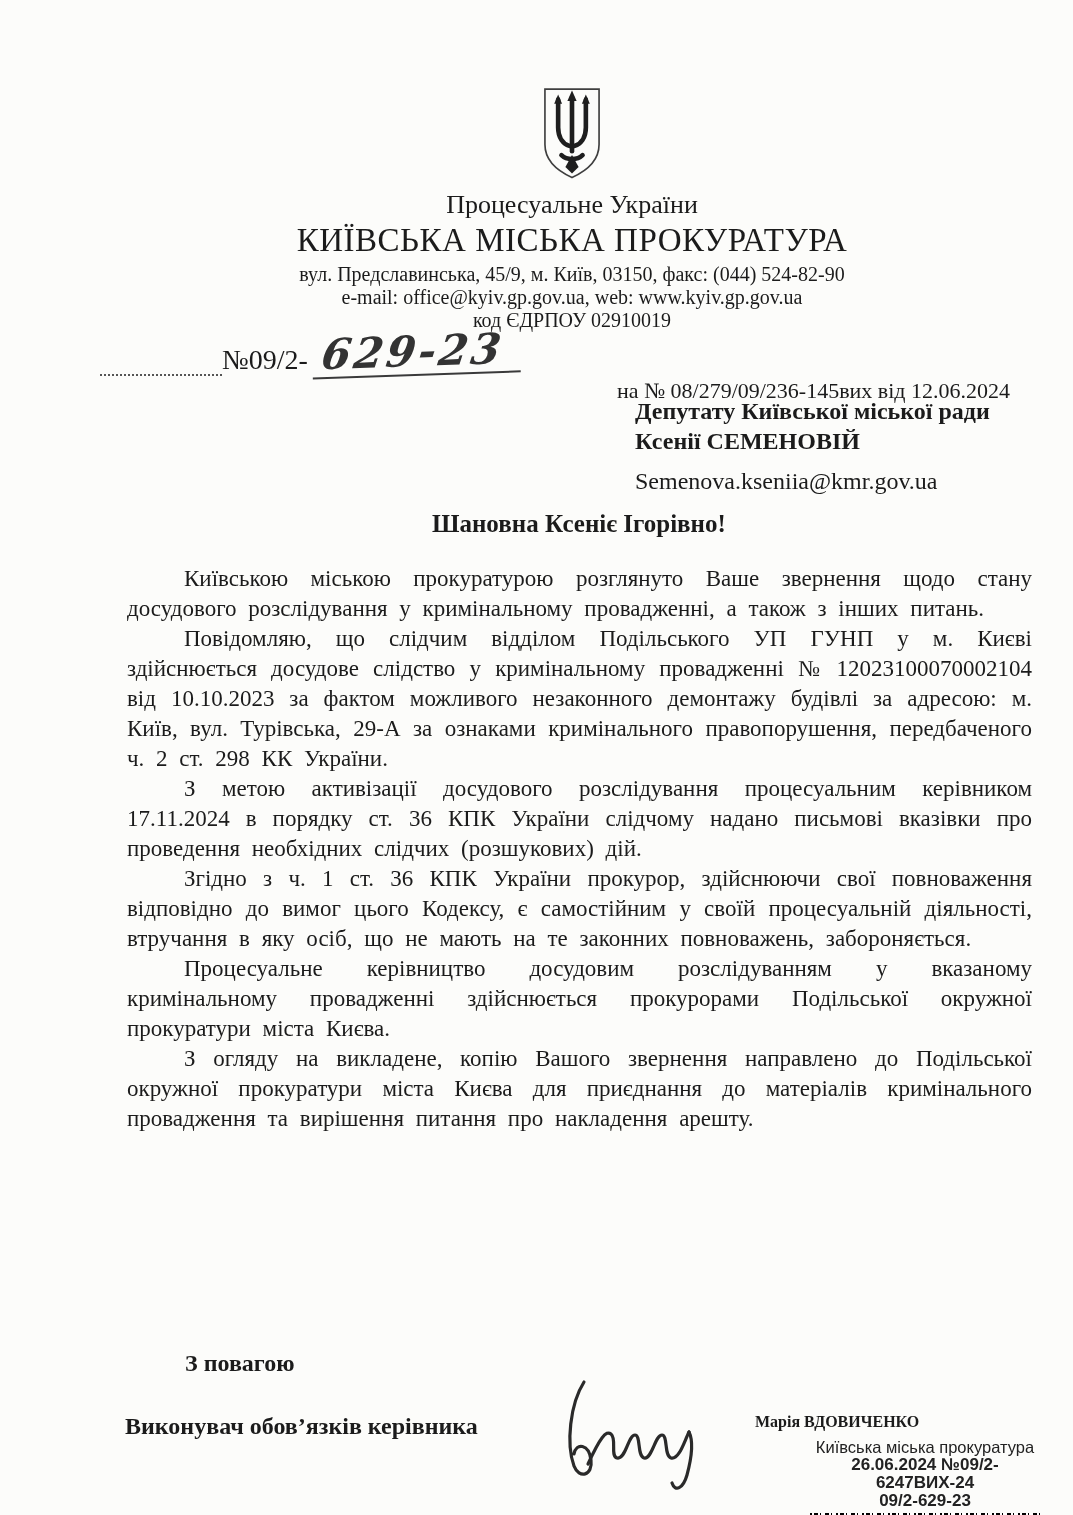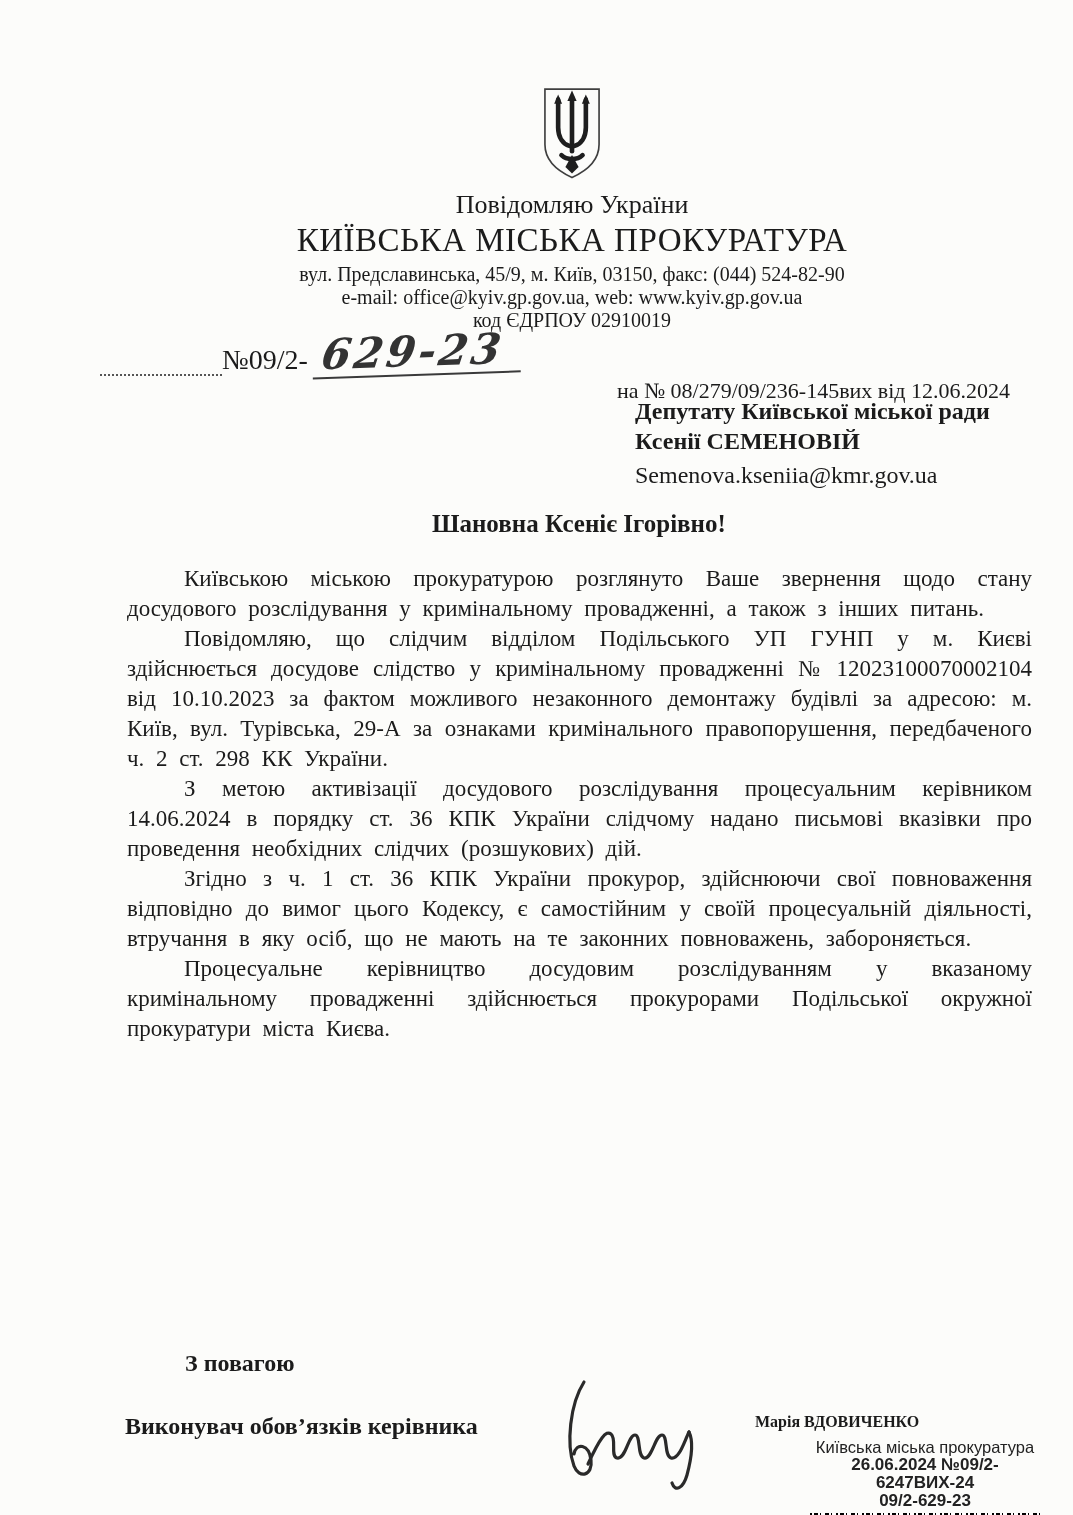--- a/index.html
+++ b/index.html
@@ -21,21 +21,21 @@
   .ref-prefix { font-size:28px; vertical-align:bottom; }
   .hand-wrap { display:inline-block; border-bottom:2px solid #3a3a3a; padding:0 16px 0 10px; transform:rotate(-2deg); vertical-align:bottom; }
   .hand {
     display:inline-block; font-family:"DejaVu Serif", serif; font-style:italic; font-weight:bold;
     font-size:42px; line-height:44px; letter-spacing:3px; color:#333; transform:skewX(-10deg);
   }
   .ref-right { position:absolute; left:617px; top:8px; font-size:22px; white-space:nowrap;margin-top:40px; }
   
   .addressee { position:absolute; top:396px; left:635px; font-size:24px; line-height:30px; }
   .addr-bold { font-weight:bold; }
-  .addr-email { margin-top:4px; }
+  .addr-email { margin-top:10px; }
   
   .salutation { position:absolute; top:510px; left:432px; font-size:25px; font-weight:bold; }
   
   .body-text { position:absolute; top:564px; left:127px; width:905px; font-size:23px; line-height:30px; text-align:justify; word-spacing:6px; }
   .body-text p { margin:0; text-indent:57px; }
   
   .regards { position:absolute; top:1350px; left:185px; font-size:24px; font-weight:bold; }
   .position-title { position:absolute; top:1413px; left:125px; font-size:24px; font-weight:bold; white-space:nowrap; }
   .signer-name { position:absolute; top:1413px; left:755px; font-size:16px; font-weight:bold; white-space:nowrap; }
   .signature { position:absolute; top:1372px; left:548px; }
@@ -67,21 +67,21 @@
           <path d="M34 104 C42 112 58 112 66 104"></path>
         </g>
         <g fill="#1e1e1e">
           <path d="M50 6 L43 22 H57 Z"></path>
           <path d="M29 12 L23 26 H35 Z"></path>
           <path d="M71 12 L65 26 H77 Z"></path>
           <path d="M50 104 L40 122 L50 132 L60 122 Z"></path>
         </g>
       </svg>
     </span>
-    <div class="org-small">Повідомляю України</div>
+    <div class="org-small">Процесуальне України</div>
     <div class="org-large">КИЇВСЬКА МІСЬКА ПРОКУРАТУРА</div>
     <div class="hq-line">вул. Предславинська, 45/9, м. Київ, 03150, факс: (044) 524-82-90</div>
     <div class="hq-line">e-mail: office@kyiv.gp.gov.ua, web: www.kyiv.gp.gov.ua</div>
     <div class="hq-line">код ЄДРПОУ 02910019</div>
   </div>
 
   <div class="ref-row">
     <div class="ref-left">
       <span class="ref-blank"></span><span class="ref-prefix">№09/2-</span>
       <span class="hand-wrap"><span class="hand">629-23</span></span>
@@ -93,23 +93,24 @@
     <div class="addr-bold">Депутату Київської міської ради</div>
     <div class="addr-bold">Ксенії СЕМЕНОВІЙ</div>
     <div class="addr-email">Semenova.kseniia@kmr.gov.ua</div>
   </div>
 
   <div class="salutation">Шановна Ксеніє Ігорівно!</div>
 
   <div class="body-text">
     <p>Київською міською прокуратурою розглянуто Ваше звернення щодо стану досудового розслідування у кримінальному провадженні, а також з інших питань.</p>
     <p>Повідомляю, що слідчим відділом Подільського УП ГУНП у м. Києві здійснюється досудове слідство у кримінальному провадженні № 12023100070002104 від 10.10.2023 за фактом можливого незаконного демонтажу будівлі за адресою: м. Київ, вул. Турівська, 29-А за ознаками кримінального правопорушення, передбаченого ч. 2 ст. 298 КК України.</p>
-    <p>З метою активізації досудового розслідування процесуальним керівником 14.06.2024 в порядку ст. 36 КПК України слідчому надано письмові вказівки про проведення необхідних слідчих (розшукових) дій.</p>
+    <p>З метою активізації досудового розслідування процесуальним керівником 17.11.2024 в порядку ст. 36 КПК України слідчому надано письмові вказівки про проведення необхідних слідчих (розшукових) дій.</p>
     <p>Згідно з ч. 1 ст. 36 КПК України прокурор, здійснюючи свої повноваження відповідно до вимог цього Кодексу, є самостійним у своїй процесуальній діяльності, втручання в яку осіб, що не мають на те законних повноважень, забороняється.</p>
     <p>Процесуальне керівництво досудовим розслідуванням у вказаному кримінальному провадженні здійснюється прокурорами Подільської окружної прокуратури міста Києва.</p>
+    <p>З огляду на викладене, копію Вашого звернення направлено до Подільської окружної прокуратури міста Києва для приєднання до матеріалів кримінального провадження та вирішення питання про накладення арешту.</p>
   </div>
 
   <div class="regards">З повагою</div>
   <div class="position-title">Виконувач обов’язків керівника</div>
 
   <span class="signature">
     <svg width="195" height="122" viewBox="0 0 195 122">
       <g fill="none" stroke="#2a2a2a" stroke-width="3.2" stroke-linecap="round">
         <path d="M36 10 C22 32 18 72 26 94 C31 107 45 104 43 88 C41 72 28 70 26 82"></path>
         <path d="M40 92 C52 66 58 58 63 62 C69 67 62 84 69 86 C78 88 80 63 87 63 C93 63 89 84 96 86 C104 88 107 63 114 63 C120 63 116 84 123 86 C131 88 136 70 141 60"></path>

